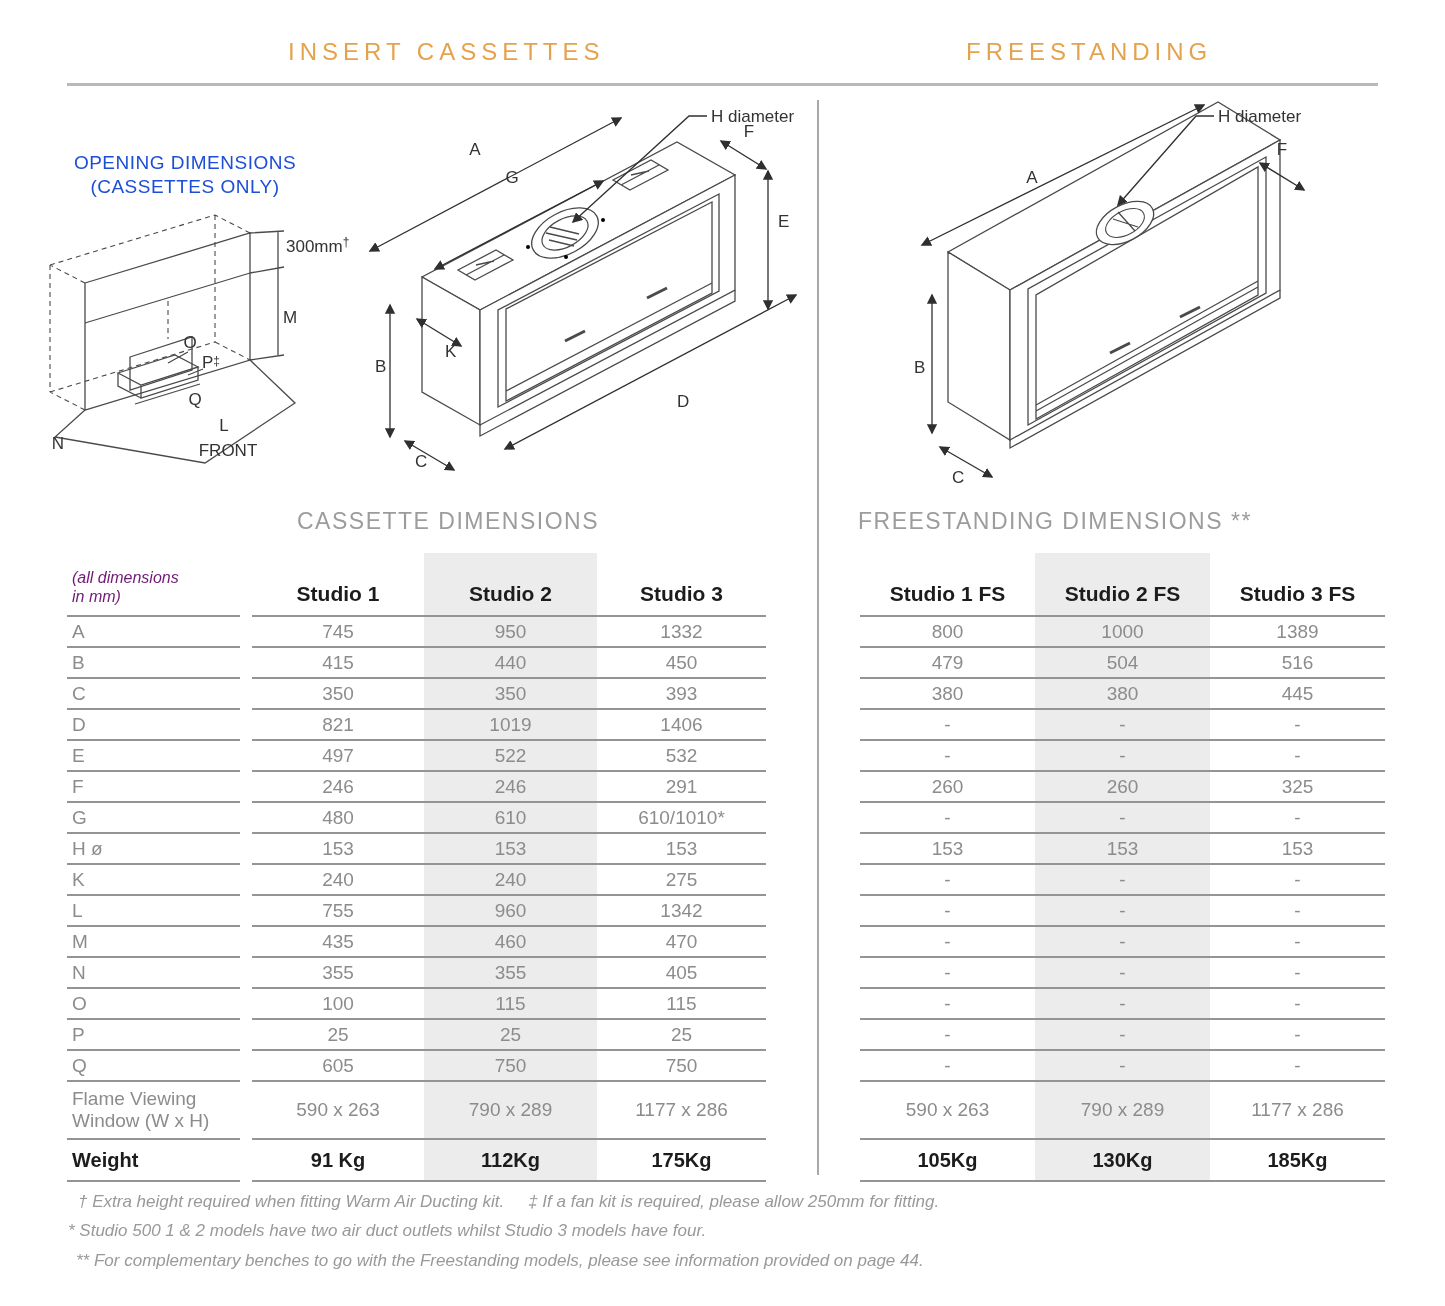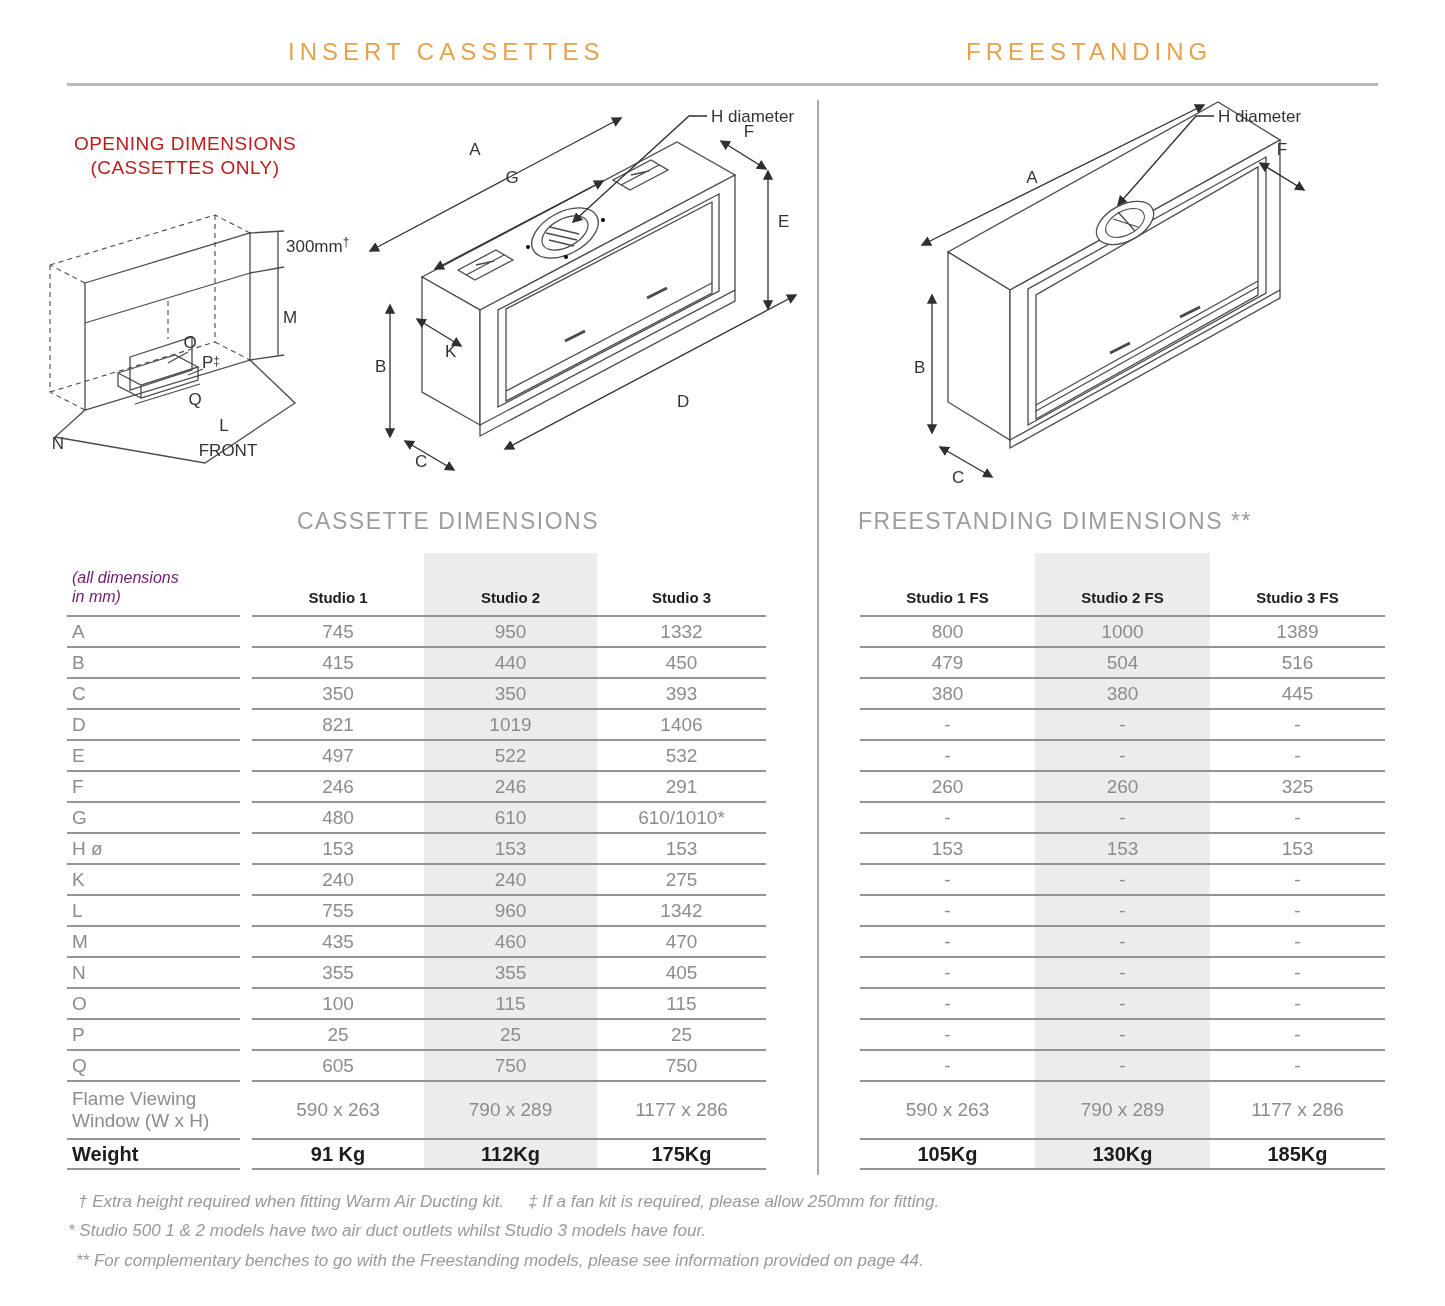--- a/index.html
+++ b/index.html
@@ -9,22 +9,22 @@
   
   .sec-title{position:absolute;top:38px;font-size:24px;letter-spacing:5px;
              color:#E5A24C;font-weight:400;white-space:nowrap;}
   .sec-title.left{left:288px;}
   .sec-title.right{left:966px;}
 
   .top-rule{position:absolute;left:67px;top:83px;width:1311px;height:3px;background:#b9b9b9;}
   .v-rule{position:absolute;left:817px;top:100px;width:2px;height:1075px;background:#a8a8a8;}
 
   
-  .opening-title{position:absolute;left:65px;top:132px;width:240px;text-align:center;
-                 font-size:19px;line-height:24px;color:#b91c1c;letter-spacing:.5px;}
+  .opening-title{position:absolute;left:65px;top:151px;width:240px;text-align:center;
+                 font-size:19px;line-height:24px;color:#1d4ed8;letter-spacing:.5px;}
   .diag{position:absolute;}
   #opening-svg{left:40px;top:205px;}
   #cassette-svg{left:365px;top:95px;}
   #freestanding-svg{left:880px;top:95px;}
   .wire path,.wire line{stroke:#4a4a4a;stroke-width:1.3;fill:none;}
   .wire path.face{fill:#ffffff;}
   .wire .dash{stroke-dasharray:5 4;stroke-width:1.1;}
   .wire .thick{stroke-width:3;}
   .dim{stroke:#2f2f2f;stroke-width:1.3;fill:none;}
   svg text{font-size:17px;fill:#333333;font-family:"Liberation Sans",sans-serif;}
@@ -36,27 +36,27 @@
 
   
   .ctable{position:absolute;left:67px;top:553px;width:699px;}
   .ftable{position:absolute;left:860px;top:553px;width:525px;}
   .trow{display:grid;}
   .ctable .trow{grid-template-columns:173px 12px 172px 173px 169px;}
   .ftable .trow{grid-template-columns:175px 175px 175px;}
   .trow{height:31px;}
   .trow.head{height:64px;}
   .trow.tall{height:58px;}
-  .trow.bold{height:30px;}
+  .trow.bold{height:42px;}
   .cell{display:flex;align-items:center;justify-content:center;
         border-bottom:2px solid #949494;font-size:19px;color:#8c8c8c;}
   .cell.gap{border-bottom:none;}
   .cell.lbl{justify-content:flex-start;padding-left:5px;white-space:pre-line;line-height:22px;}
   .trow.head .cell{align-items:flex-end;padding-bottom:9px;}
-  .cell.colhead{font-weight:bold;color:#1c1c1c;font-size:15px;}
+  .cell.colhead{font-weight:bold;color:#1c1c1c;font-size:21px;}
   .cell.note{font-style:italic;font-size:16px;color:#701a75;line-height:19px;padding-bottom:4px;}
   .trow.bold .cell{font-weight:bold;color:#1c1c1c;font-size:20px;}
   .shade{background:#ececec;}
 
   
   .fn{position:absolute;font-style:italic;color:#999999;font-size:17px;white-space:nowrap;}
   .fn1{left:78px;top:1192px;}
   .fn1 .fn-b{margin-left:24px;margin-top:37px;}
   .fn2{left:68px;top:1221px;}
   .fn3{left:76px;top:1251px;}

